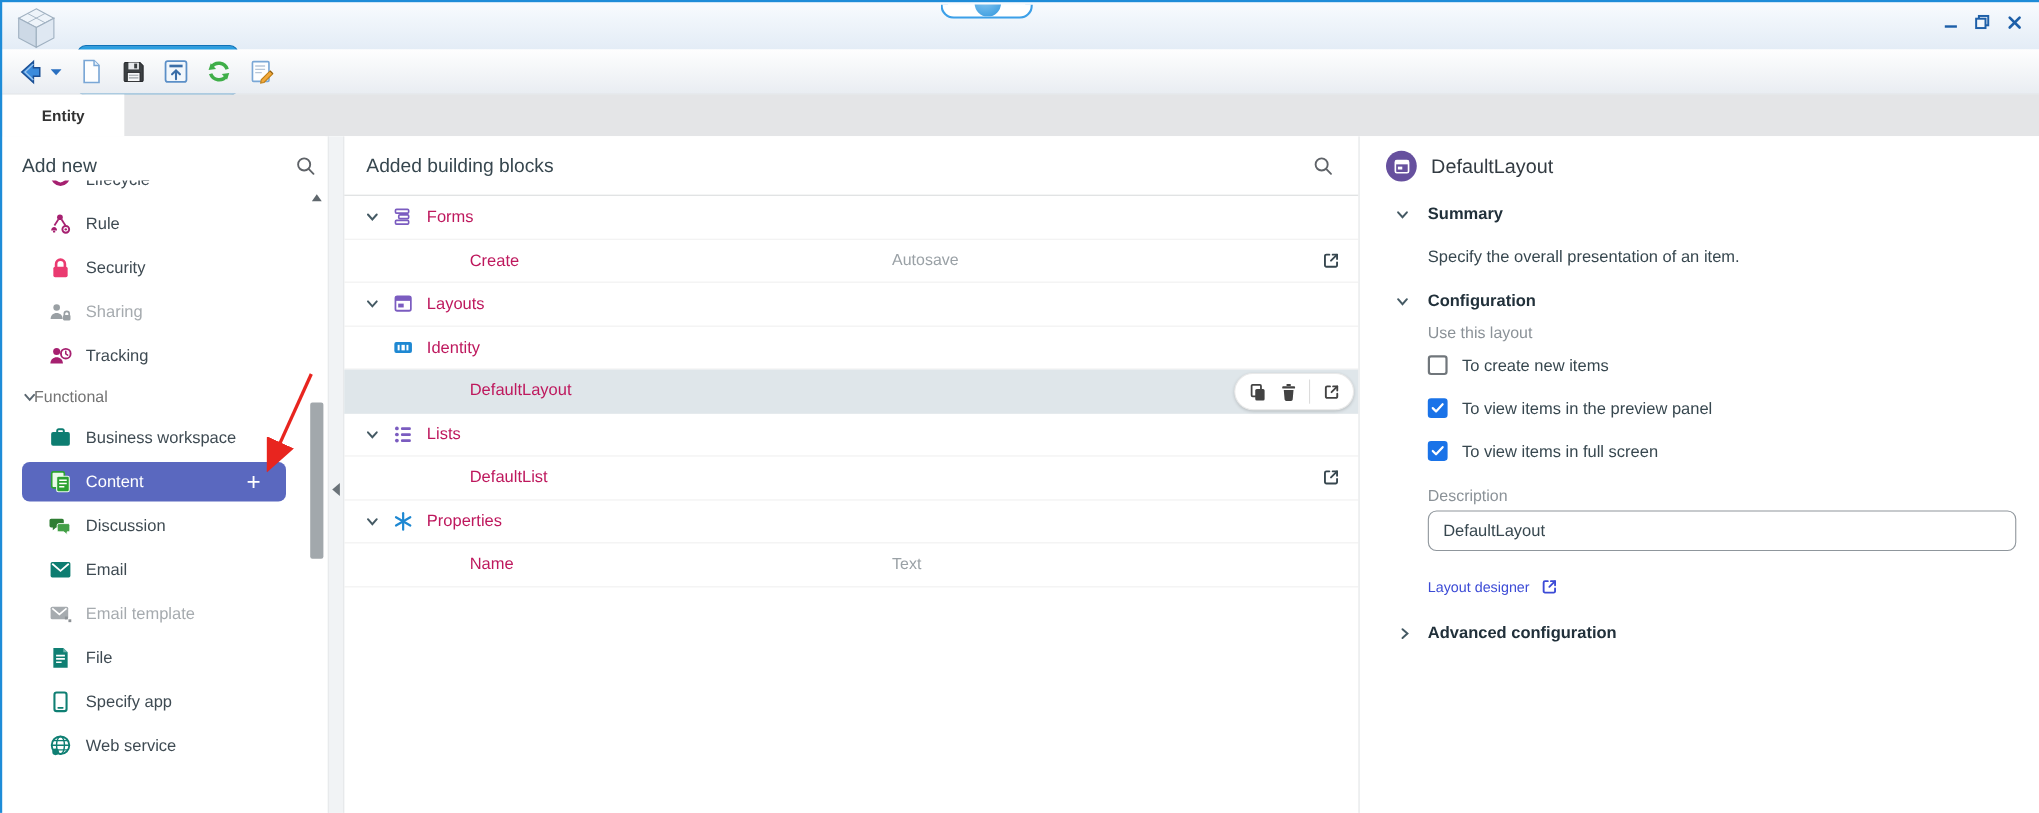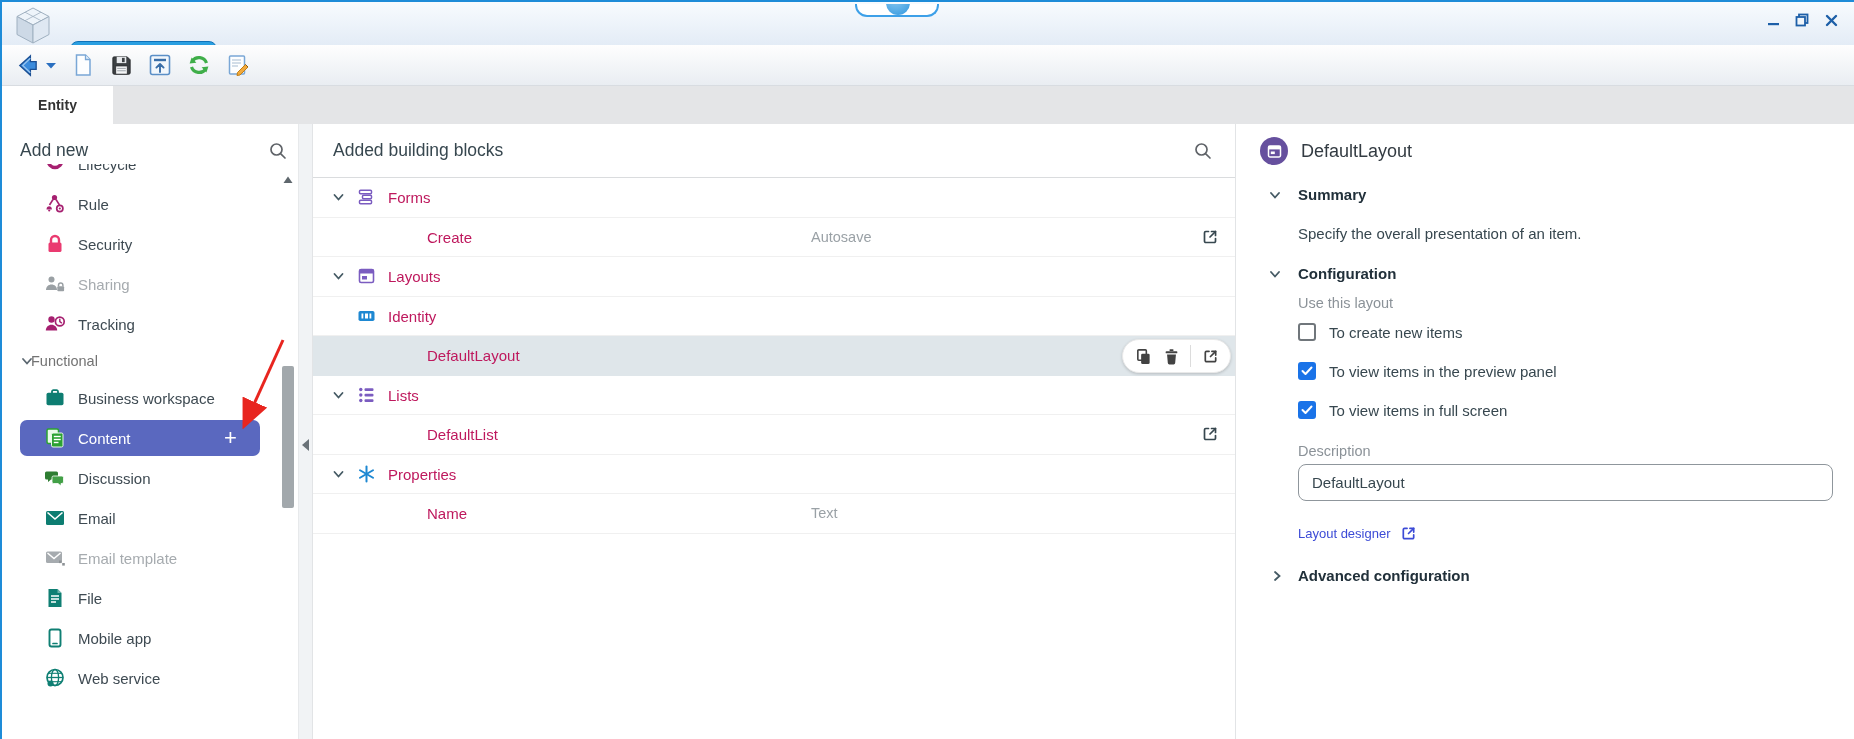--- a/index.html
+++ b/index.html
@@ -334,21 +334,21 @@
           </svg>
           <span class="lb">File</span>
         </div>
 
 
         <div class="si">
           <svg class="ic" viewBox="0 0 22 22" fill="none">
             <rect x="5.5" y="2.5" width="11" height="17" rx="2" stroke="#0f7f73" stroke-width="1.9"></rect>
             <line x1="9" y1="16.5" x2="13" y2="16.5" stroke="#0f7f73" stroke-width="1.7" stroke-linecap="round"></line>
           </svg>
-          <span class="lb">Mobile app</span>
+          <span class="lb">Specify app</span>
         </div>
 
         <div class="si">
           <svg class="ic" viewBox="0 0 22 22" fill="none" stroke="#0f7f73">
             <circle cx="11" cy="10.5" r="8" stroke-width="1.7"></circle>
             <ellipse cx="11" cy="10.5" rx="3.6" ry="8" stroke-width="1.3"></ellipse>
             <line x1="3.2" y1="10.5" x2="18.8" y2="10.5" stroke-width="1.3"></line>
             <line x1="4.2" y1="6.3" x2="17.8" y2="6.3" stroke-width="1.1"></line>
             <line x1="4.2" y1="14.7" x2="17.8" y2="14.7" stroke-width="1.1"></line>
             <circle cx="6.5" cy="16.5" r="3" fill="#0f7f73" stroke="none"></circle>

